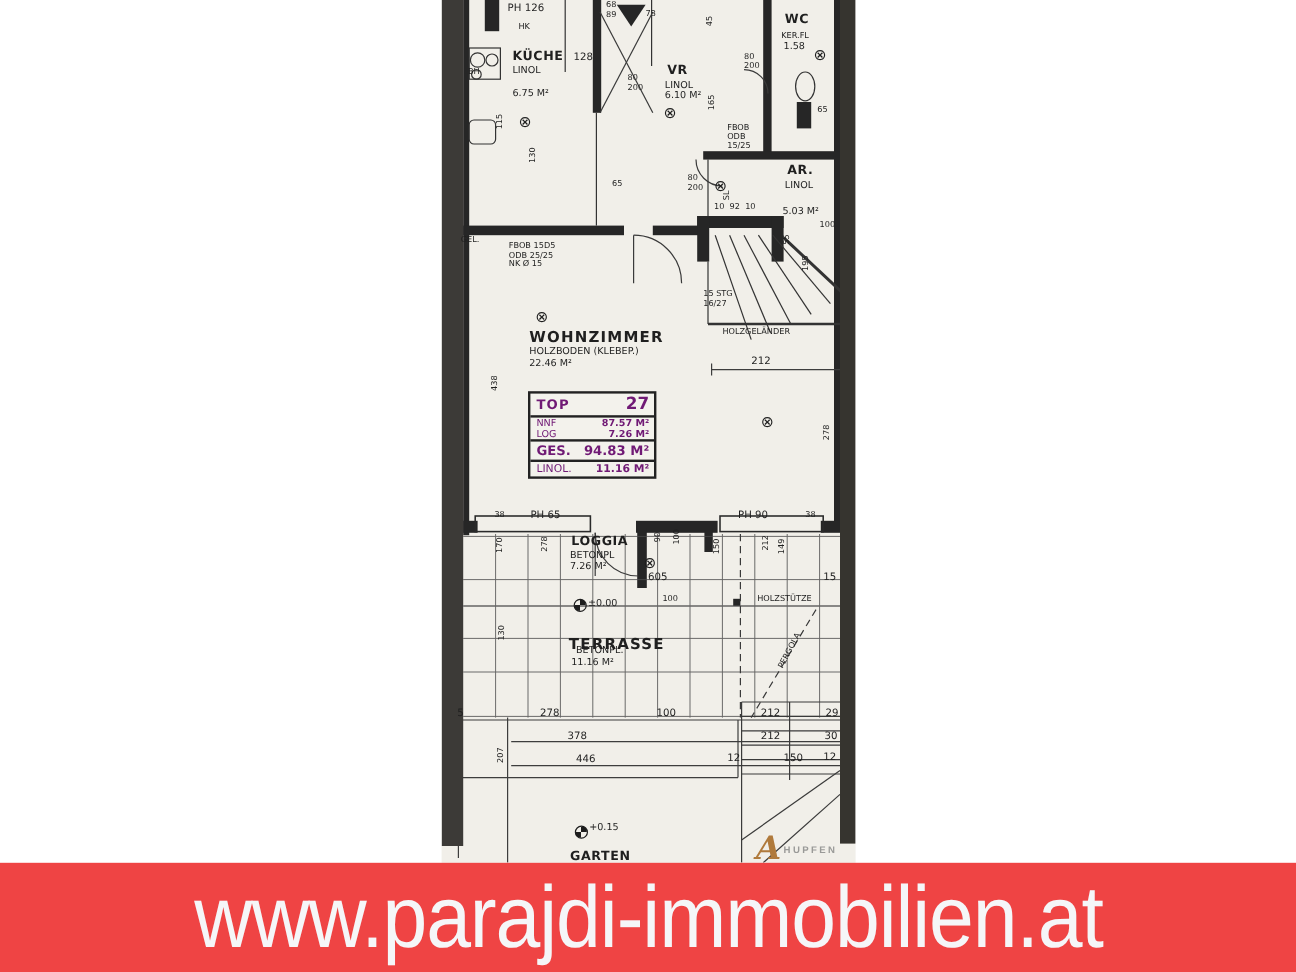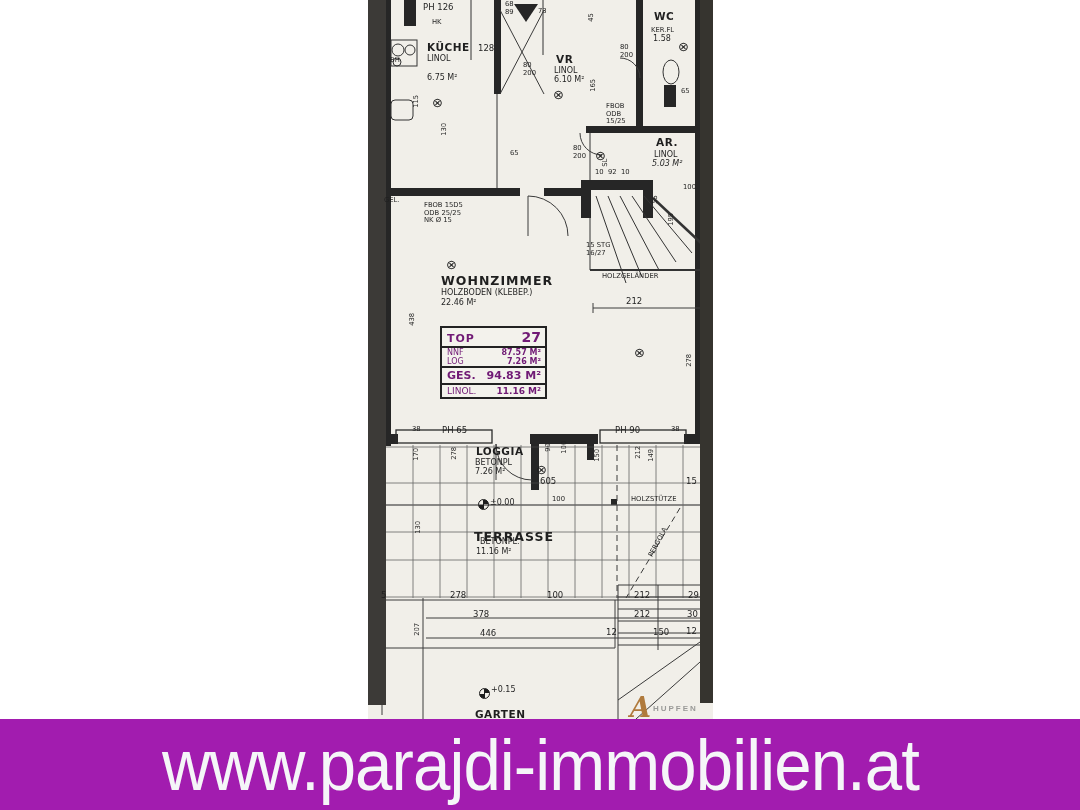--- a/index.html
+++ b/index.html
@@ -203,21 +203,21 @@
       <span class="lbl tiny" style="left: 224px; top: 18px; transform: rotate(-90deg);">45</span>
       <span class="lbl tiny" style="left: 226px; top: 88px; transform: rotate(-90deg);">165</span>
       <span class="lbl tiny" style="left: 155px; top: 62px;">80
 200</span>
       <span class="lbl tiny" style="left: 238px; top: 103px;">FBOB
 ODB
 15/25</span>
       <span class="lbl tiny" style="left: 313px; top: 88px;">65</span>
       <span class="lbl room" style="left: 288px; top: 137px;">AR.</span>
       <span class="lbl sub" style="left: 286px; top: 151px;">LINOL</span>
-      <span class="lbl sub" style="left: 284px; top: 160px; font-style: italic;">5.03 M²</span>
+      <span class="lbl sub" style="left: 284px; top: 172px;">5.03 M²</span>
       <span class="lbl tiny" style="left: 205px; top: 145px;">80
 200</span>
       <span class="lbl tiny" style="left: 238px; top: 163px; transform: rotate(-90deg);">SL</span>
       <span class="lbl tiny" style="left: 49px; top: 104px; transform: rotate(-90deg);">115</span>
       <span class="lbl tiny" style="left: 77px; top: 132px; transform: rotate(-90deg);">130</span>
       <span class="lbl tiny" style="left: 142px; top: 150px;">65</span>
       <span class="lbl tiny" style="left: 16px; top: 197px;">GEL.</span>
       <span class="lbl tiny" style="left: 56px; top: 202px;">FBOB 15D5
 ODB 25/25
 NK Ø 15</span>
@@ -314,15 +314,15 @@
         </div>
       </div>
     </div>
 
   <div class="scan-logo">
     <span class="a">A</span>
     <span class="t">HUPFEN</span>
   </div>
 </div>
 
-<div class="banner" id="banner" style="background: #a21caf;">
+<div class="banner" id="banner" style="background: #ef4444;">
   <span class="url" id="banner-url" style="color: rgb(245, 246, 248);">www.parajdi-immobilien.at</span>
 </div>
 
 </body></html>

